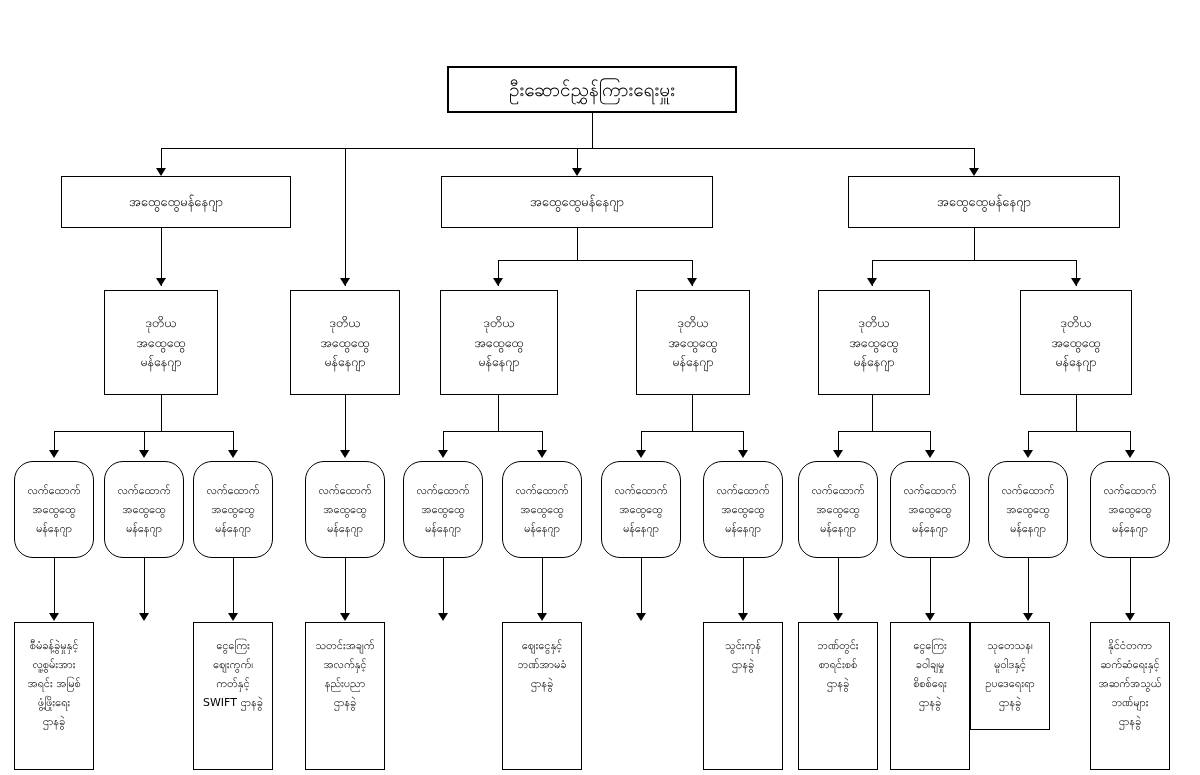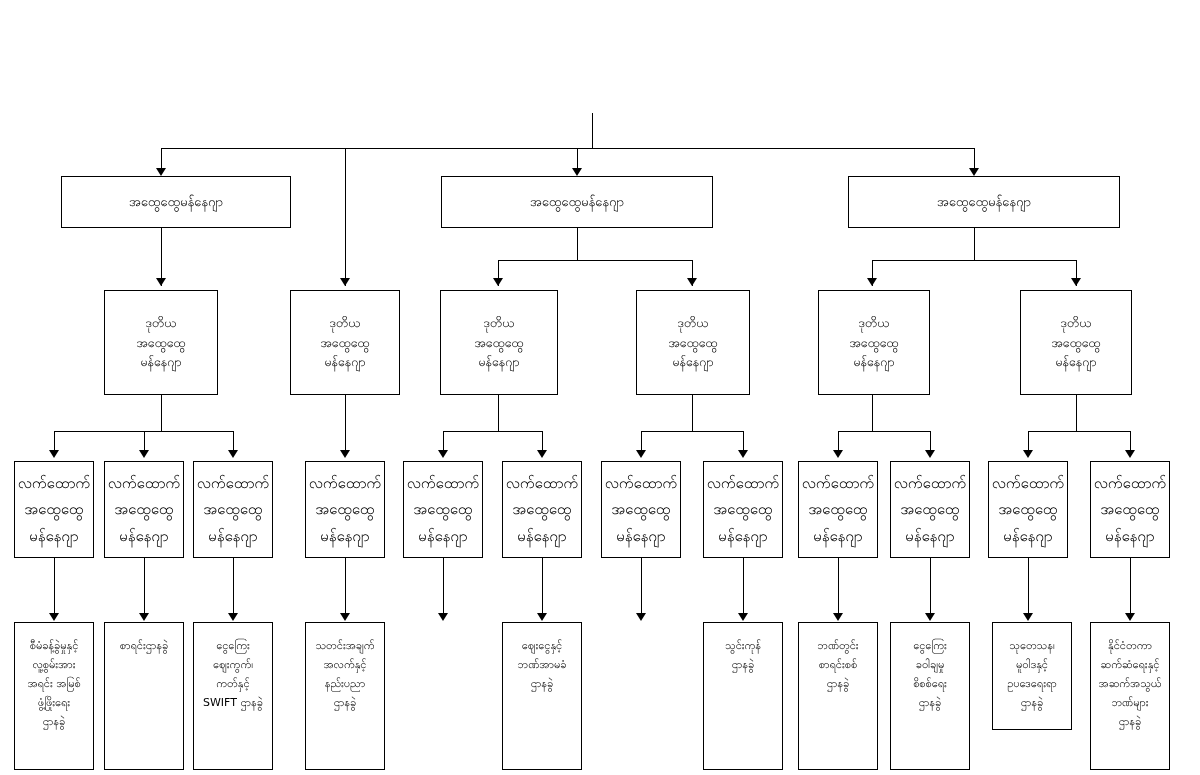--- a/index.html
+++ b/index.html
@@ -42,22 +42,23 @@
     font-size: 19px;
     border-width: 2px;
   }
   .node.gm {
     font-size: 13px;
   }
   .node.dgm {
     font-size: 12.5px;
   }
   .node.agm {
-    font-size: 15px;
+    font-size: 11px;
     line-height: 1.75;
+    border-radius: 19px;
   }
   .node.dept {
     font-size: 11px;
     line-height: 1.72;
     align-items: flex-start;
     padding-top: 14px;
   }
   
   .conn-v {
     position: absolute;
@@ -79,20 +80,23 @@
     border-right: 5px solid transparent;
     border-top: 8px solid #000000;
     z-index: 2;
   }
 </style>
 </head>
 <body>
 
 <div id="chart-root">
 
+  <div class="node root" style="left:447px; top:66px; width:290px; height:47px;">
+    <span class="node-label">ဦးဆောင်ညွှန်ကြားရေးမှူး</span>
+  </div>
 
   <div class="conn-v" style="left:592px; top:113px; height:35px;"></div>
 
   <div class="conn-h" style="left:161px; top:148px; width:813px;"></div>
   <div class="conn-v" style="left:161px; top:148px; height:22px;"></div>
   <div class="arrow" style="left:156px; top:168px;"></div>
   <div class="conn-v" style="left:577px; top:148px; height:22px;"></div>
   <div class="arrow" style="left:572px; top:168px;"></div>
   <div class="conn-v" style="left:974px; top:148px; height:22px;"></div>
   <div class="arrow" style="left:969px; top:168px;"></div>
@@ -284,23 +288,20 @@
   <div class="conn-v" style="left:1130px; top:558px; height:58px;"></div>
   <div class="arrow" style="left:1125px; top:613px;"></div>
 
   <div class="node dept" style="left:14px; top:622px; width:80px; height:148px;">
     <span class="node-label">စီမံခန့်ခွဲမှုနှင့်
 လူ့စွမ်းအား
 အရင်း အမြစ်
 ဖွံ့ဖြိုးရေး
 ဌာနခွဲ</span>
   </div>
-  <div class="node dept" style="left:104px; top:622px; width:80px; height:148px;">
-    <span class="node-label">စာရင်းဌာနခွဲ</span>
-  </div>
   <div class="node dept" style="left:193px; top:622px; width:80px; height:148px;">
     <span class="node-label">ငွေကြေး
 ဈေးကွက်၊
 ကတ်နှင့်
 SWIFT ဌာနခွဲ</span>
   </div>
   <div class="node dept" style="left:305px; top:622px; width:80px; height:148px;">
     <span class="node-label">သတင်းအချက်
 အလက်နှင့်
 နည်းပညာ
@@ -319,21 +320,21 @@
     <span class="node-label">ဘဏ်တွင်း
 စာရင်းစစ်
 ဌာနခွဲ</span>
   </div>
   <div class="node dept" style="left:890px; top:622px; width:80px; height:148px;">
     <span class="node-label">ငွေကြေး
 ခဝါချမှု
 စိစစ်ရေး
 ဌာနခွဲ</span>
   </div>
-  <div class="node dept" style="left:992px; top:622px; width:80px; height:108px;">
+  <div class="node dept" style="left:970px; top:622px; width:80px; height:108px;">
     <span class="node-label">သုတေသန၊
 မူဝါဒနှင့်
 ဥပဒေရေးရာ
 ဌာနခွဲ</span>
   </div>
   <div class="node dept" style="left:1090px; top:622px; width:80px; height:148px;">
     <span class="node-label">နိုင်ငံတကာ
 ဆက်ဆံရေးနှင့်
 အဆက်အသွယ်
 ဘဏ်များ

